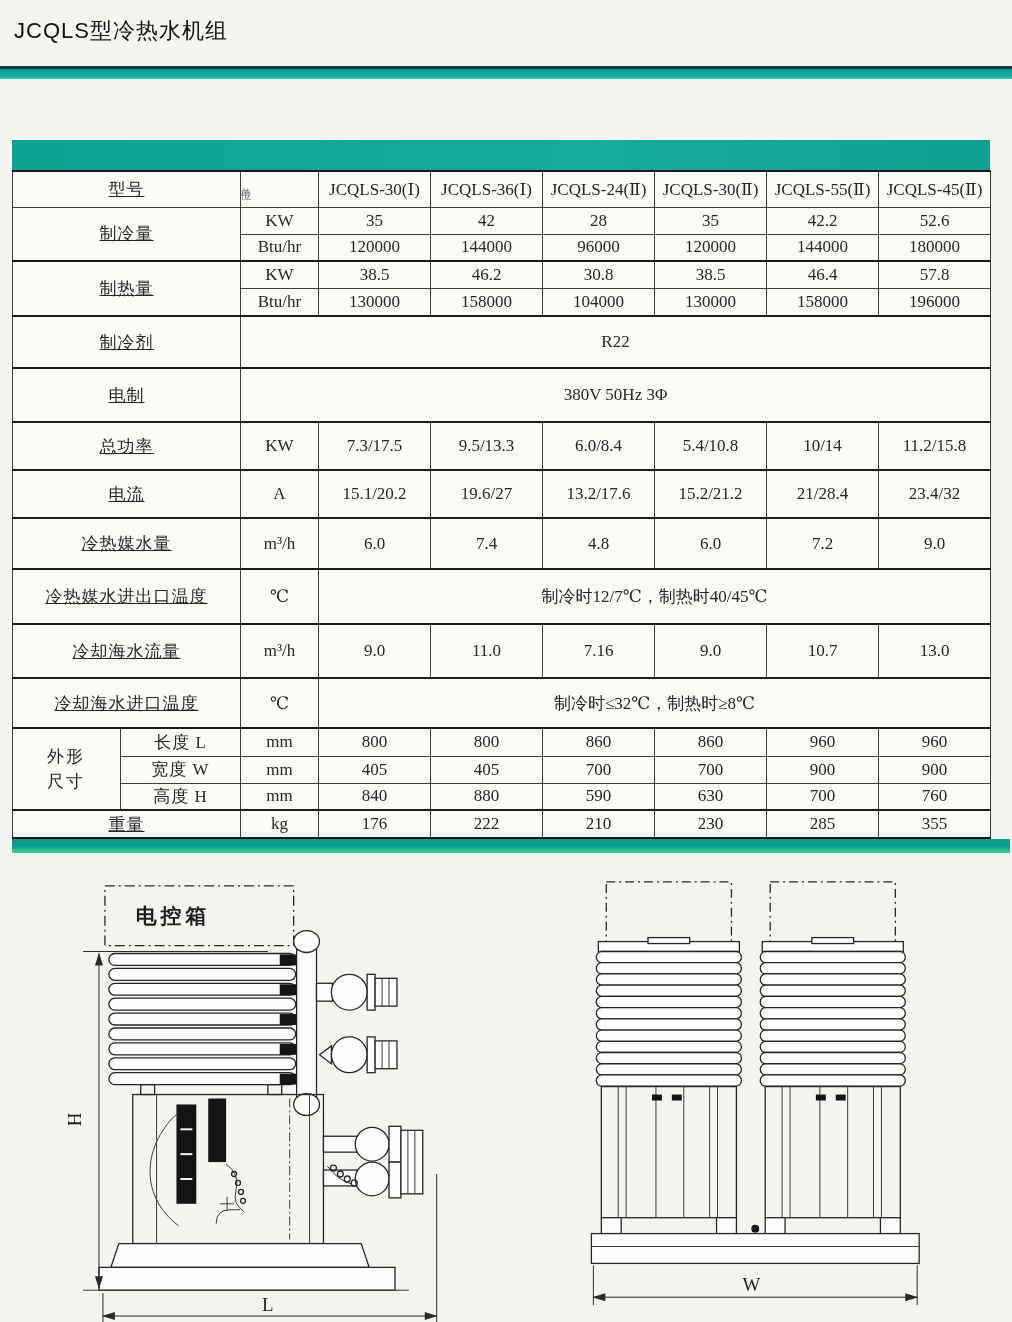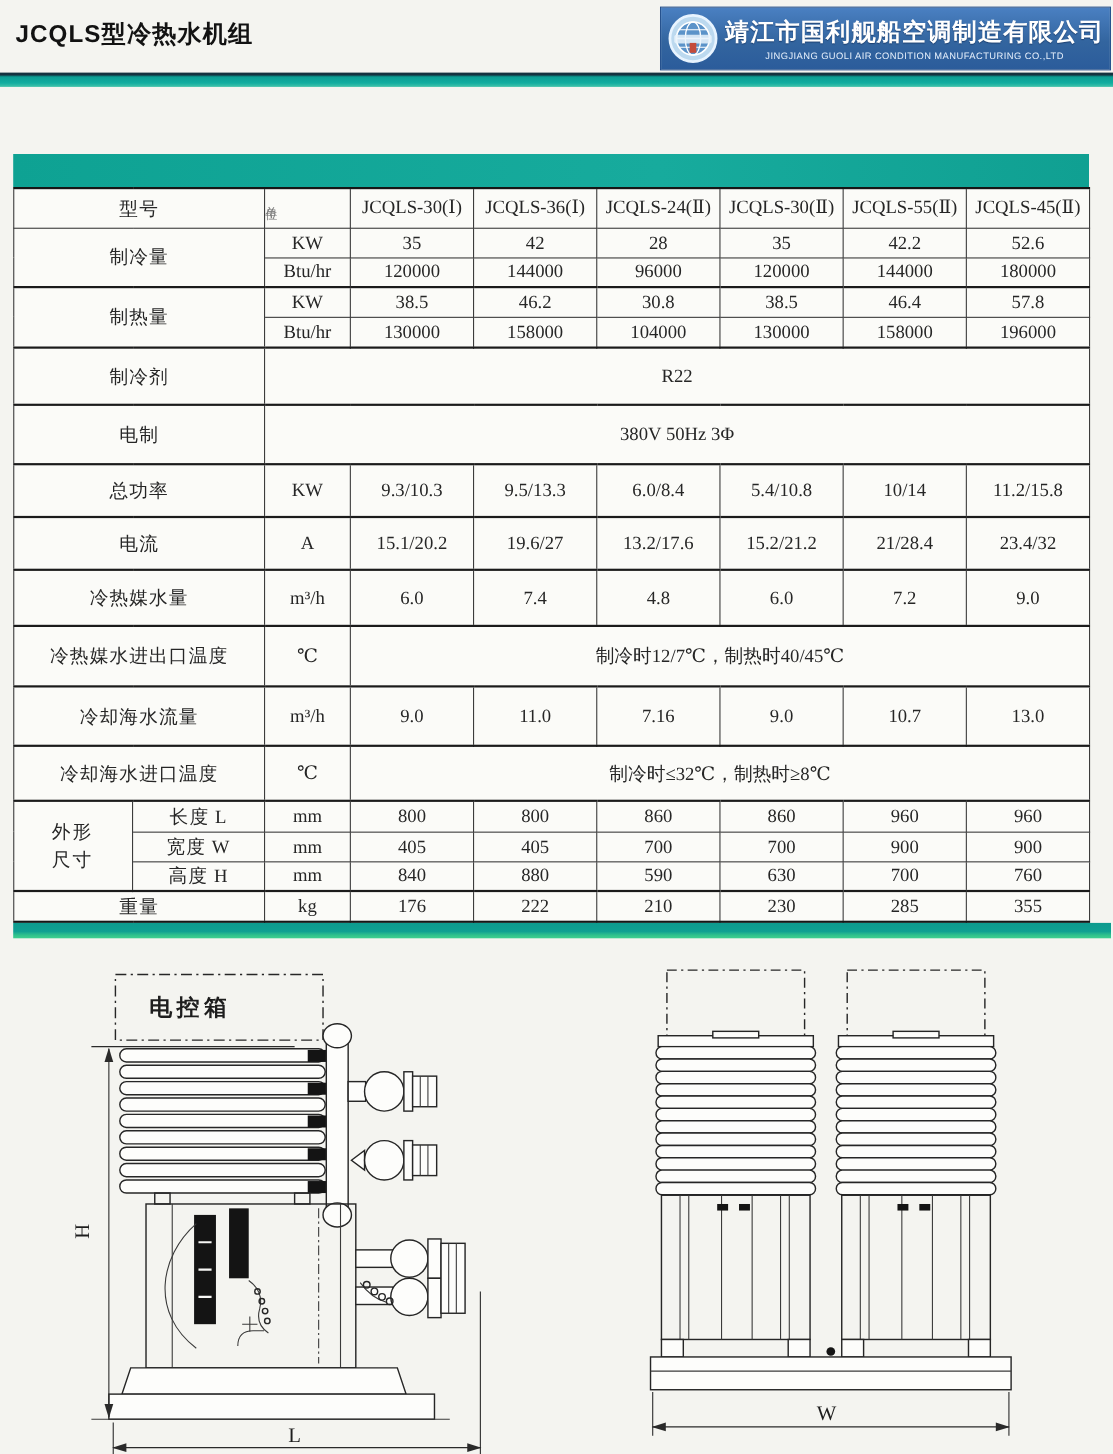--- a/index.html
+++ b/index.html
@@ -2,21 +2,21 @@
 <html><head>
 <meta charset="utf-8">
 <style>
   html,body{margin:0;padding:0;}
   body{width:1012px;height:1322px;position:relative;background:#f4f4f0;
        font-family:"Liberation Serif","DejaVu Serif",serif;color:#222;overflow:hidden;}
   .page{position:absolute;inset:0;}
 
   
   .doc-title{position:absolute;left:14px;top:16px;font-family:"Liberation Sans","DejaVu Sans",sans-serif;
-             font-weight:bold;font-size:22px;letter-spacing:1px;color:#121212;}
+             font-weight:normal;font-size:22px;letter-spacing:1px;color:#121212;}
   .banner{position:absolute;left:600px;top:6px;width:410px;height:58px;box-sizing:border-box;
           background:linear-gradient(180deg,#4a80c2 0%,#33659f 55%,#2b5c9b 100%);
           border:1px solid #26528e;display:flex;align-items:center;padding:0 6px;}
   .logo{width:46px;height:46px;flex:0 0 46px;}
   .banner-text{margin-left:6px;display:flex;flex-direction:column;align-items:center;flex:1;}
   .company-cn{font-family:"Liberation Sans","DejaVu Sans",sans-serif;font-weight:bold;font-size:22px;
               color:#ffffff;letter-spacing:1px;white-space:nowrap;text-shadow:0 1px 1px #1d4070;}
   .company-en{font-family:"Liberation Sans","DejaVu Sans",sans-serif;font-size:8.5px;color:#e6f0fc;
               letter-spacing:.4px;margin-top:2px;white-space:nowrap;}
   .teal-rule{position:absolute;left:0;top:66px;width:1012px;height:13px;
@@ -26,21 +26,21 @@
   .table-wrap{position:absolute;left:12px;top:140px;width:978px;}
   .teal-band-top{height:30px;background:linear-gradient(90deg,#0ea293,#17ab9d 60%,#10a092);}
   .teal-band-bottom{height:14px;width:998px;
              background:linear-gradient(180deg,#0d9a8e 0%,#0fa092 55%,#2fc28c 80%,#3ecf90 100%);}
   table.spec{width:978px;border-collapse:collapse;table-layout:fixed;background:#fbfbf8;
              border-top:2px solid #161616;border-bottom:2px solid #161616;
              border-left:1.5px solid #2c2c2c;border-right:1px solid #9a9a92;}
   table.spec td{border:1px solid #3c3c3c;text-align:center;font-size:17px;padding:0;
                 overflow:hidden;white-space:nowrap;color:#262626;}
   tr.t2 td{border-top:2px solid #1b1b1b;}
-  td.lab{text-align:left;padding-left:13px;font-size:18px;letter-spacing:1px;}
+  td.lab{text-align:left;padding-left:13px;font-size:18px;letter-spacing:1px;text-decoration:underline;}
   td.model{font-size:13.5px;letter-spacing:0;}
   td.unitc{font-size:16px;}
   .h36{height:36px}.h27{height:27px}.h28{height:28px}.h48{height:52px}.h54{height:54px}
   .h52{height:48px}.h51{height:51px}.h55{height:55px}.h50{height:50px}
   td.dimlab{font-size:18px;letter-spacing:1px;}
   td.dimhead{font-size:18px;letter-spacing:2px;}
   .dims-inner{display:inline-block;width:2.3em;line-height:1.5;white-space:normal;
               text-align:left;letter-spacing:2px;}
   td.pr1{padding-right:300px;}
   td.pr2{padding-right:180px;}
@@ -56,36 +56,20 @@
   svg .dim{stroke:#2a2a2a;stroke-width:1;fill:none;}
   svg text{font-family:"Liberation Serif","DejaVu Serif",serif;fill:#1d1d1d;}
 </style>
 </head>
 <body>
 
 <div class="page">
 
   <div class="doc-title">JCQLS型冷热水机组</div>
 
-  <div class="banner">
-    <svg class="logo" viewBox="0 0 46 46">
-      <circle cx="23" cy="23" r="21" fill="#bcd9ef" stroke="#e8f4ff" stroke-width="2.5"></circle>
-      <circle cx="23" cy="23" r="15" fill="#5b93c9" stroke="#ffffff" stroke-width="1.5"></circle>
-      <ellipse cx="23" cy="23" rx="7" ry="15" fill="none" stroke="#ffffff" stroke-width="1.2"></ellipse>
-      <line x1="8" y1="23" x2="38" y2="23" stroke="#ffffff" stroke-width="1.2"></line>
-      <line x1="10" y1="15" x2="36" y2="15" stroke="#ffffff" stroke-width="1"></line>
-      <line x1="10" y1="31" x2="36" y2="31" stroke="#ffffff" stroke-width="1"></line>
-      <rect x="6" y="19.5" width="34" height="8" rx="2" fill="#e9f3fb" opacity="0.85"></rect>
-      <rect x="20" y="27" width="6" height="9" fill="#c44a3a"></rect>
-    </svg>
-    <div class="banner-text">
-      <div class="company-cn">靖江市国利舰船空调制造有限公司</div>
-      <div class="company-en">JINGJIANG GUOLI AIR CONDITION MANUFACTURING CO.,LTD</div>
-    </div>
-  </div>
 
   <div class="teal-rule"></div>
 
   <div class="table-wrap">
     <div class="teal-band-top"></div>
 
     <table class="spec">
       <colgroup>
         <col style="width:108px">
           <col style="width:120px">
@@ -156,21 +140,21 @@
       </tr>
 
       <tr class="h54 t2">
         <td class="lab" colspan="2">电制</td>
         <td colspan="7" class="pr2">380V 50Hz 3Φ</td>
       </tr>
 
       <tr class="h52 t2">
         <td class="lab" colspan="2">总功率</td>
         <td class="unitc">KW</td>
-        <td>9.3/10.3</td>
+        <td>7.3/17.5</td>
         <td>9.5/13.3</td>
         <td>6.0/8.4</td>
         <td>5.4/10.8</td>
         <td>10/14</td>
         <td>11.2/15.8</td>
       </tr>
 
       <tr class="h52 t2">
         <td class="lab" colspan="2">电流</td>
         <td class="unitc">A</td>

